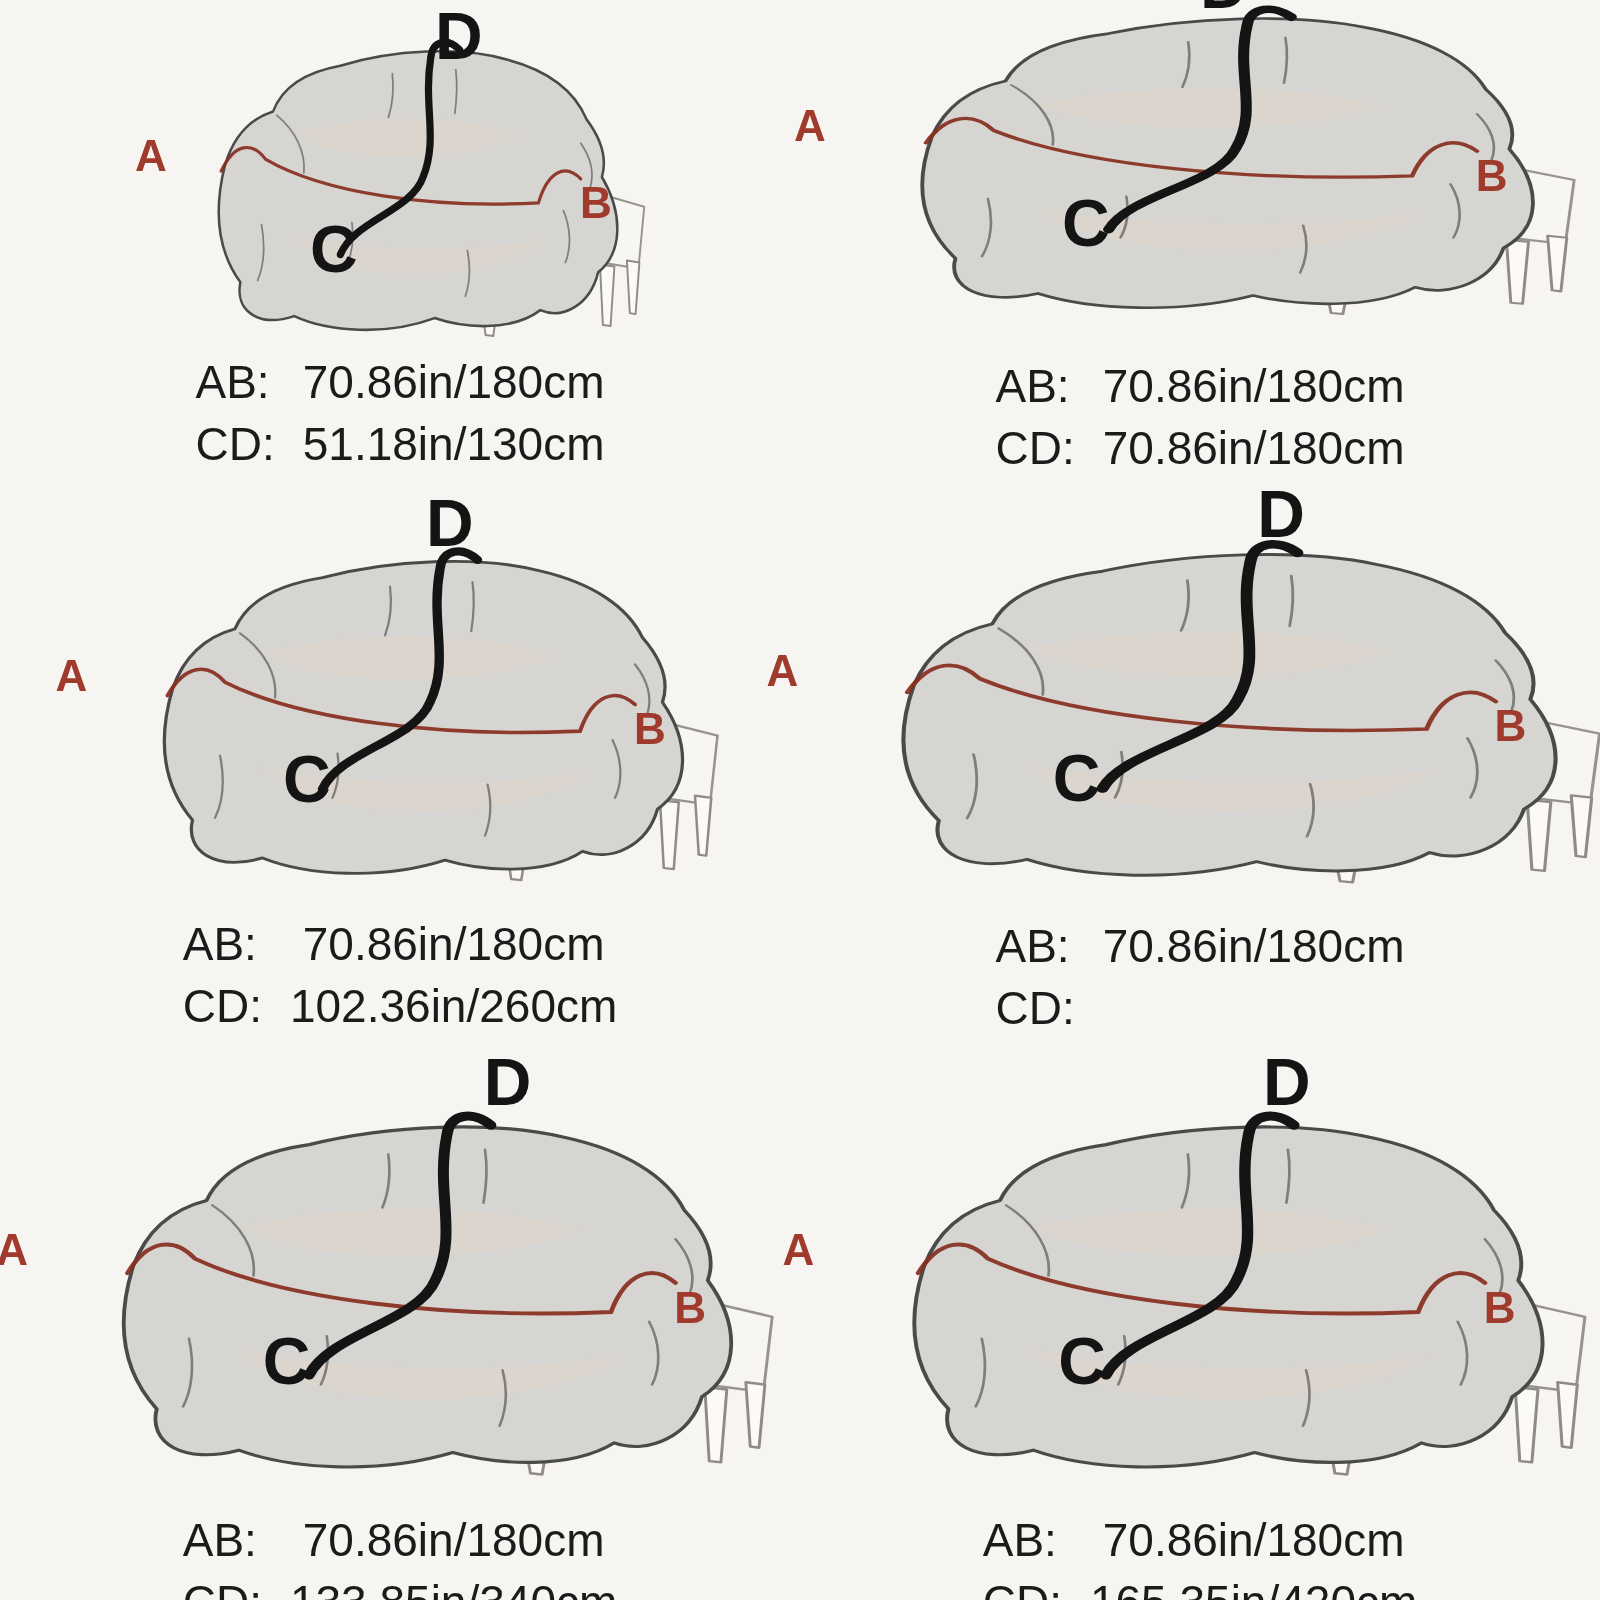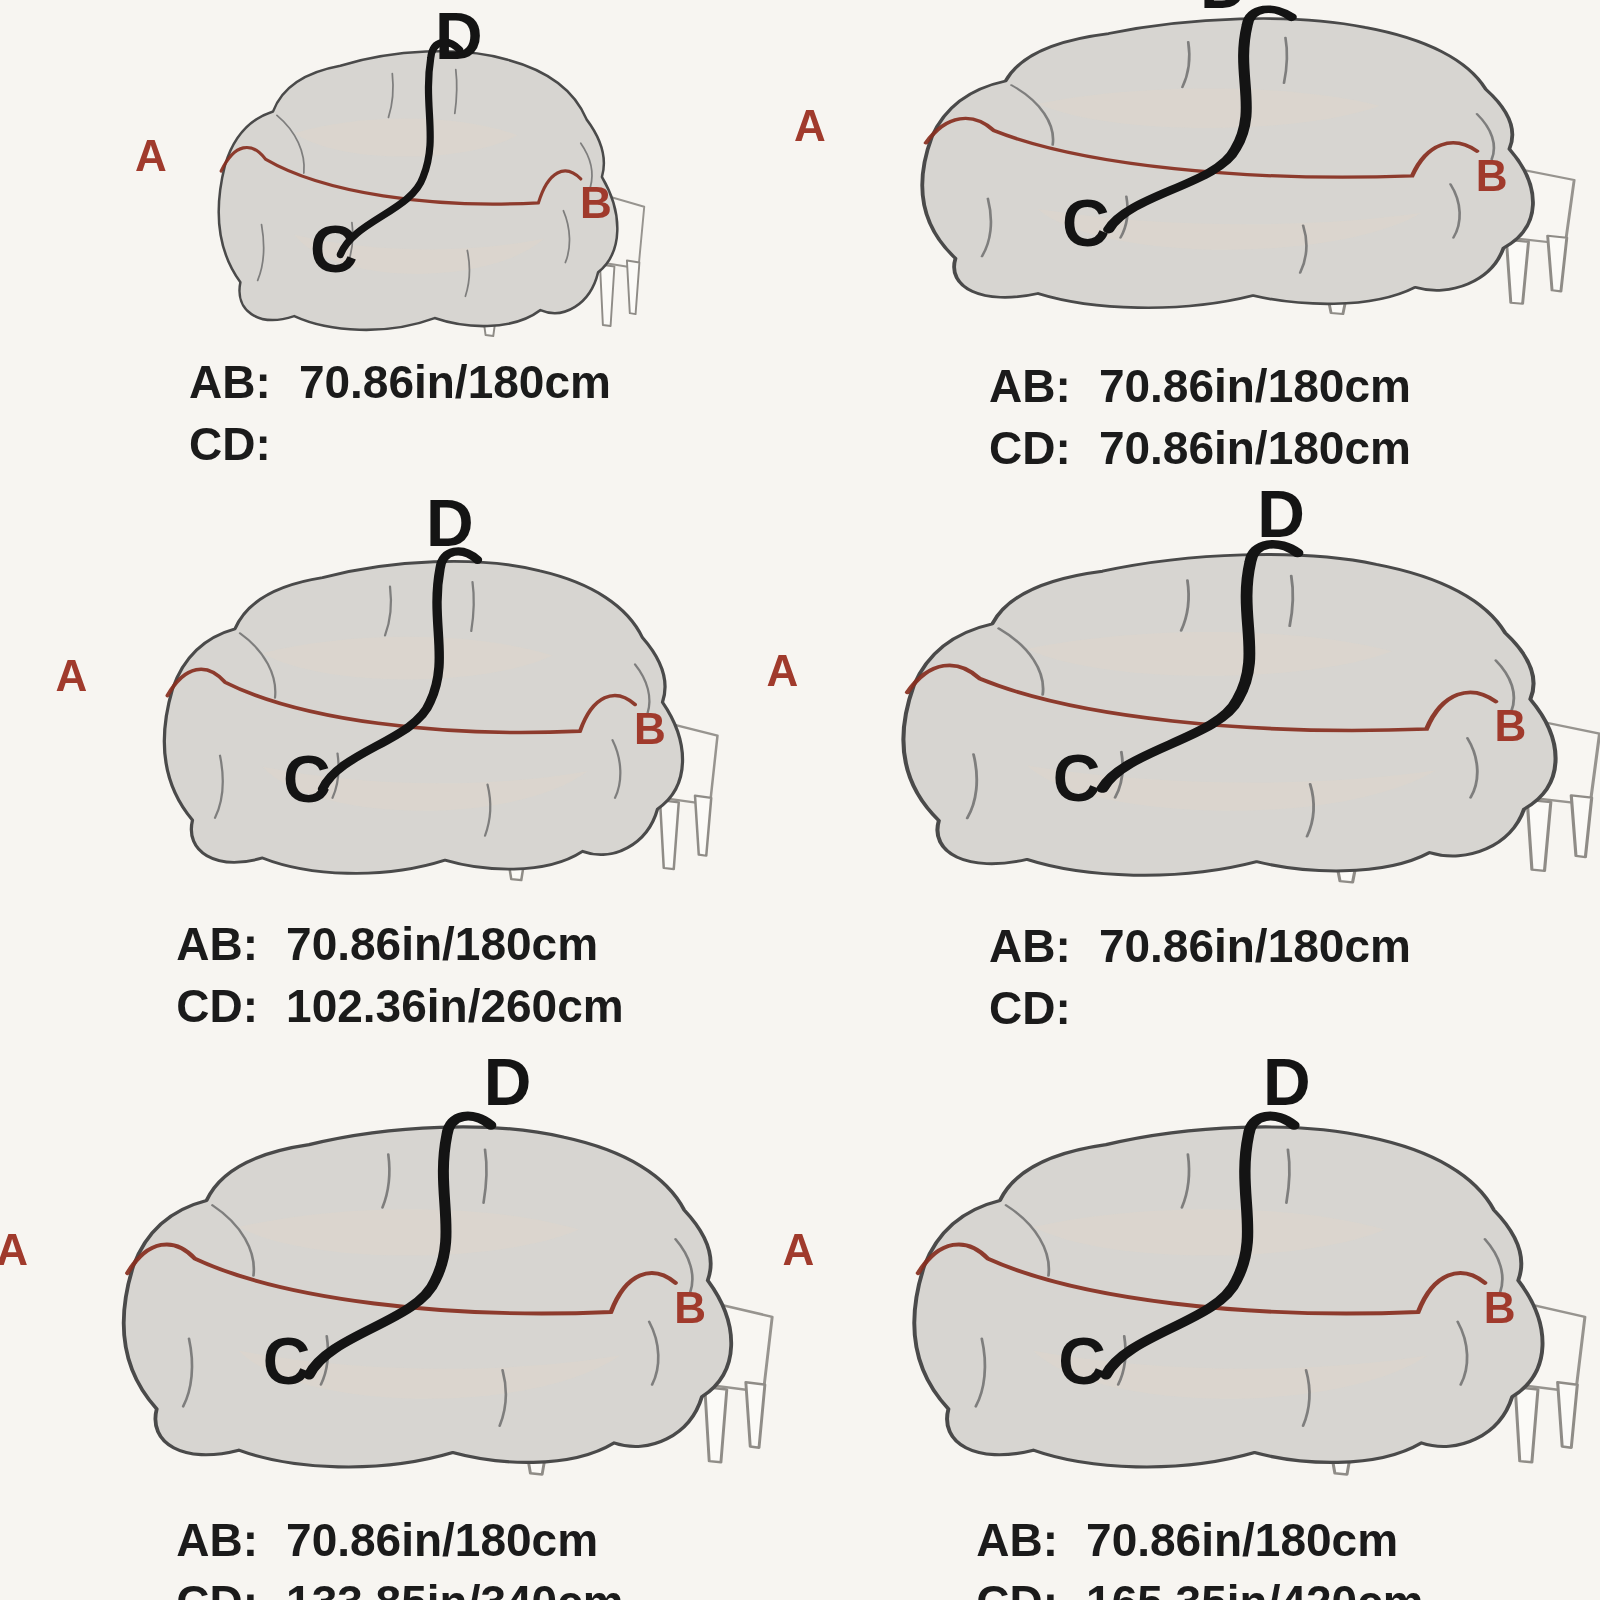--- a/index.html
+++ b/index.html
@@ -30,27 +30,27 @@
   .pt-c { left:32%;  top:63%; }
   .pt-d { left:57%;  top:-9%; }
 
   
   .dims {
     display:grid;
     grid-template-columns:auto auto;
     column-gap:28px;
     row-gap:4px;
     margin-top:20px;
-    font-weight:bold;
+    font-weight:normal;
     font-size:46px;
     line-height:1.26;
     color:var(--text, #1b1b1b);
   }
   .dims .lab { text-align:left; white-space:nowrap; }
-  .dims .val { text-align:left; white-space:nowrap; }
+  .dims .val { text-align:center; white-space:nowrap; }
 
   
   .p1 .sofa-wrap { width:500px; height:318px; margin-top:16px; }
   .p1 .pt-d { top:-4%; }
   .p2 .sofa-wrap { width:766px; height:330px; margin-top:-18px; }
   .p2 .pt-d { left:50%; }
   .p2 .dims { margin-top:46px; }
   .p3 .sofa-wrap { width:650px; height:356px; margin-top:30px; }
   .p3 .pt-d { left:54%; }
   .p3 .dims, .p4 .dims { margin-top:38px; }
@@ -123,20 +123,21 @@
         </svg>
       <span class="pt pt-a">A</span>
       <span class="pt pt-b">B</span>
       <span class="pt pt-c">C</span>
       <span class="pt pt-d">D</span>
     </div>
     <div class="dims">
       <span class="lab">AB:</span>
       <span class="val">70.86in/180cm</span>
       <span class="lab">CD:</span>
+      <span class="val">51.18in/130cm</span>
     </div>
   </section>
 
   <section class="panel p2">
     <div class="sofa-wrap">
       <svg class="sofa-svg" viewBox="0 0 520 320" preserveAspectRatio="none">
           <use href="#sofa-shape"></use>
         </svg>
       <span class="pt pt-a">A</span>
       <span class="pt pt-b">B</span>

